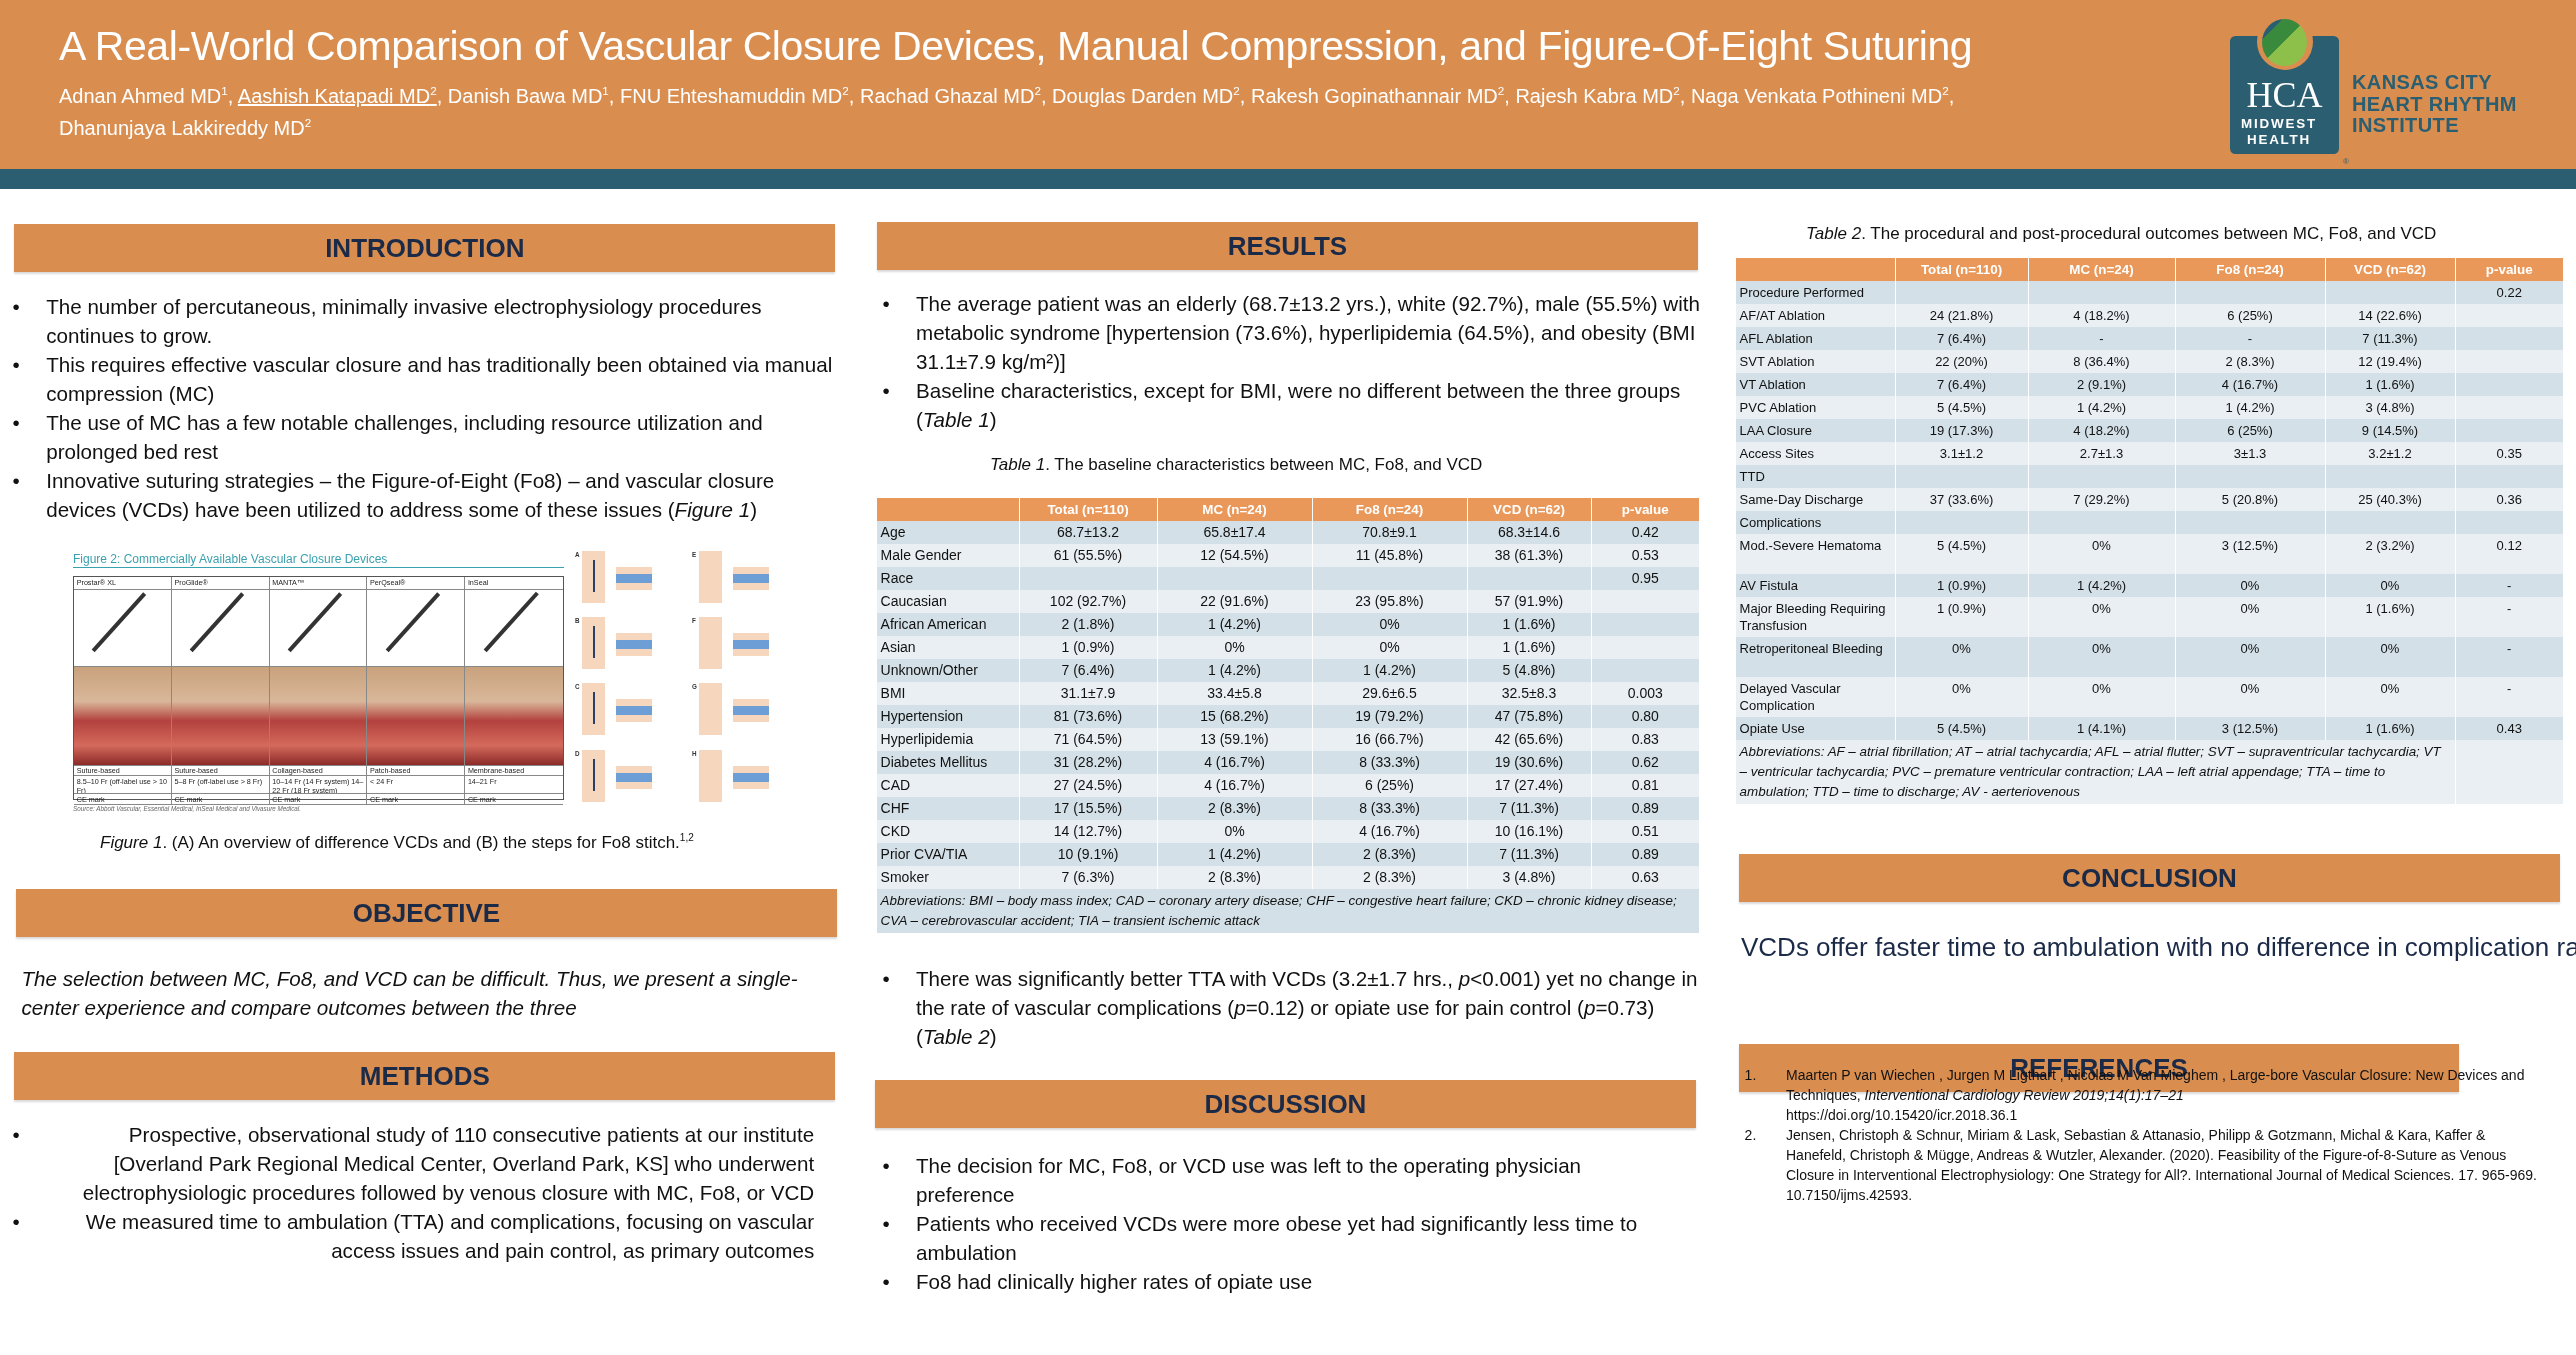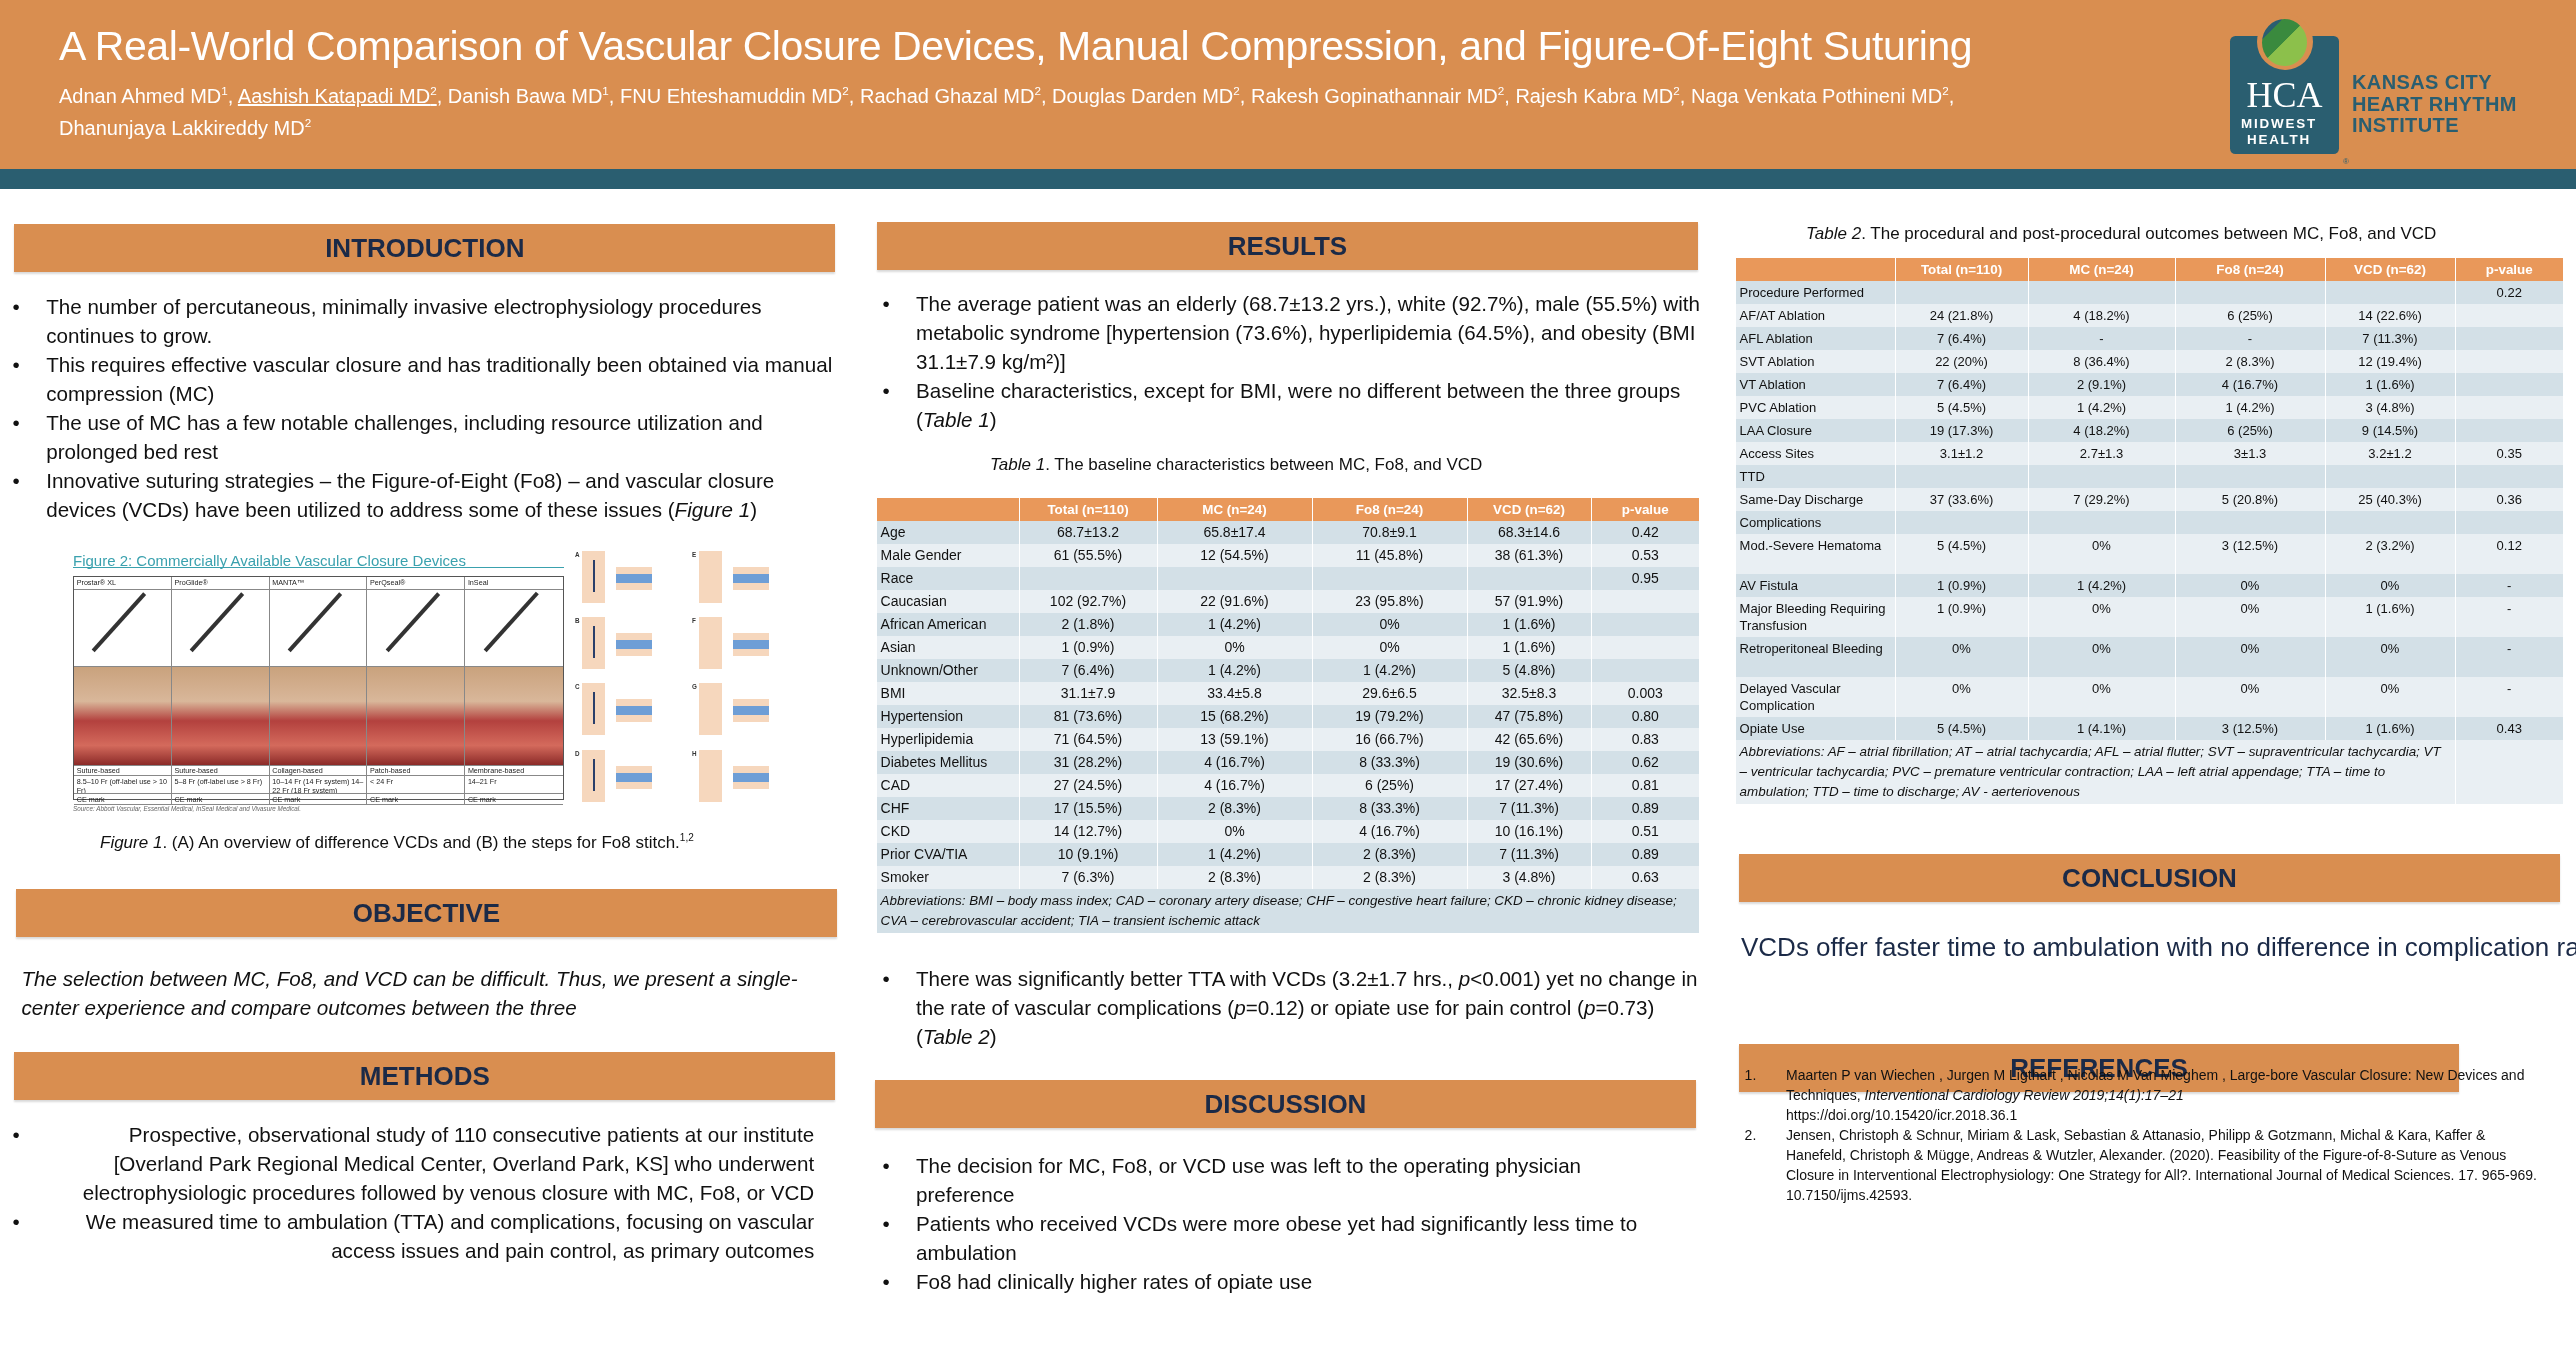--- a/index.html
+++ b/index.html
@@ -31,21 +31,21 @@
   .bullets { position: absolute; font-size: 20.6px; line-height: 29px; color: #111; list-style: none; }
   .bullets li { position: relative; padding-left: 39px; }
   .bullets li::before { content: "•"; position: absolute; left: 5.4px; top: 0; }
 
   .italic-text { position: absolute; font-size: 20.6px; line-height: 29px; font-style: italic; color: #111; }
   .caption { position: absolute; font-size: 17px; color: #111; white-space: nowrap; }
   .caption i { font-style: italic; }
 
   
   .figure { position: absolute; left: 73px; top: 547px; width: 735px; height: 269px; }
-  .fig-title { position: absolute; left: 0; top: 5.4px; font-size: 15px; color: #3AA1AE; }
+  .fig-title { position: absolute; left: 0; top: 5.4px; font-size: 12px; color: #3AA1AE; }
   .fig-rule { position: absolute; left: 0; top: 20px; width: 491px; height: 0.9px; background: #3AA1AE; }
   .fig-table { position: absolute; left: 0; top: 29px; width: 491px; height: 224px; border: 0.9px solid #555; display: grid; grid-template-columns: repeat(5, 1fr); grid-template-rows: 12.5px 77px 99px 10.8px 18px 10.8px; }
   .fig-cell { border-right: 0.9px solid #888; border-bottom: 0.9px solid #888; font-size: 7.2px; padding: 0.9px 2.7px; color: #222; line-height: 9px; overflow: hidden; }
   .fig-cell:nth-child(5n) { border-right: none; }
   .fig-dev { background: #fff; position: relative; }
   .fig-dev::after { content: ""; position: absolute; left: 20%; top: 78%; width: 80%; height: 3.6px; background: #333; transform: rotate(-48deg); transform-origin: left center; }
   .fig-anat { background: linear-gradient(180deg, #c9a27d 0%, #d9b79a 35%, #b3413e 55%, #d46a5c 80%, #8b2a28 100%); position: relative; }
   .fig-source { position: absolute; left: 0; top: 258px; font-size: 6.3px; font-style: italic; color: #666; }
   .steps { position: absolute; left: 502px; top: 0; width: 233px; height: 269px; }
   .step { position: absolute; }

